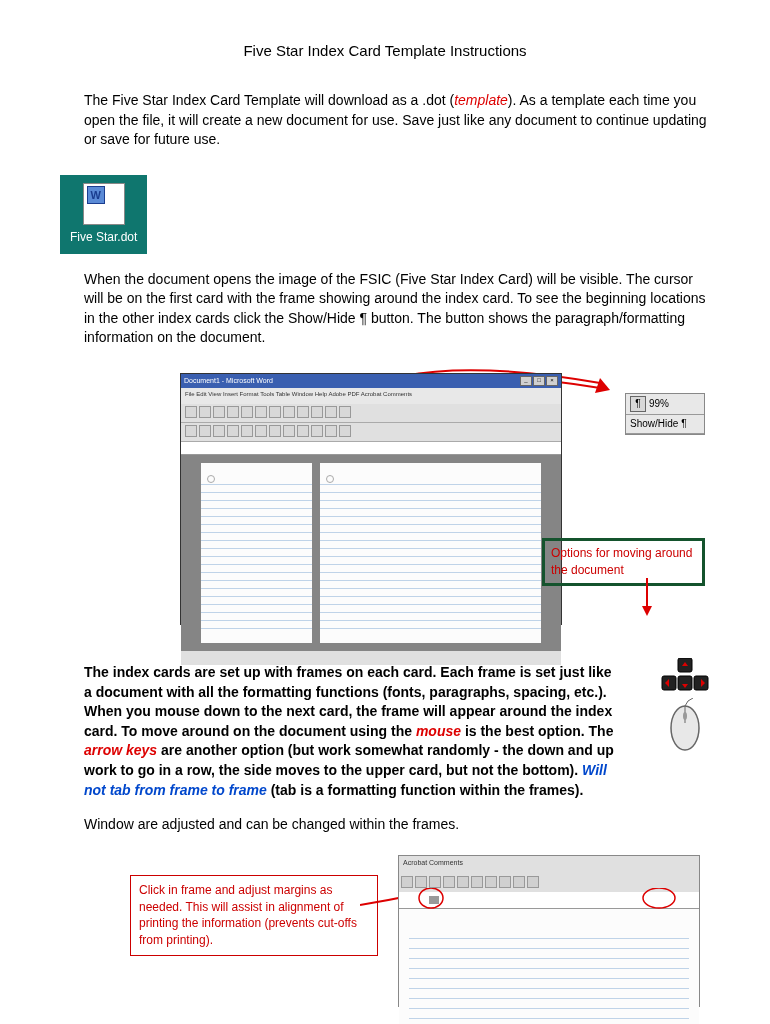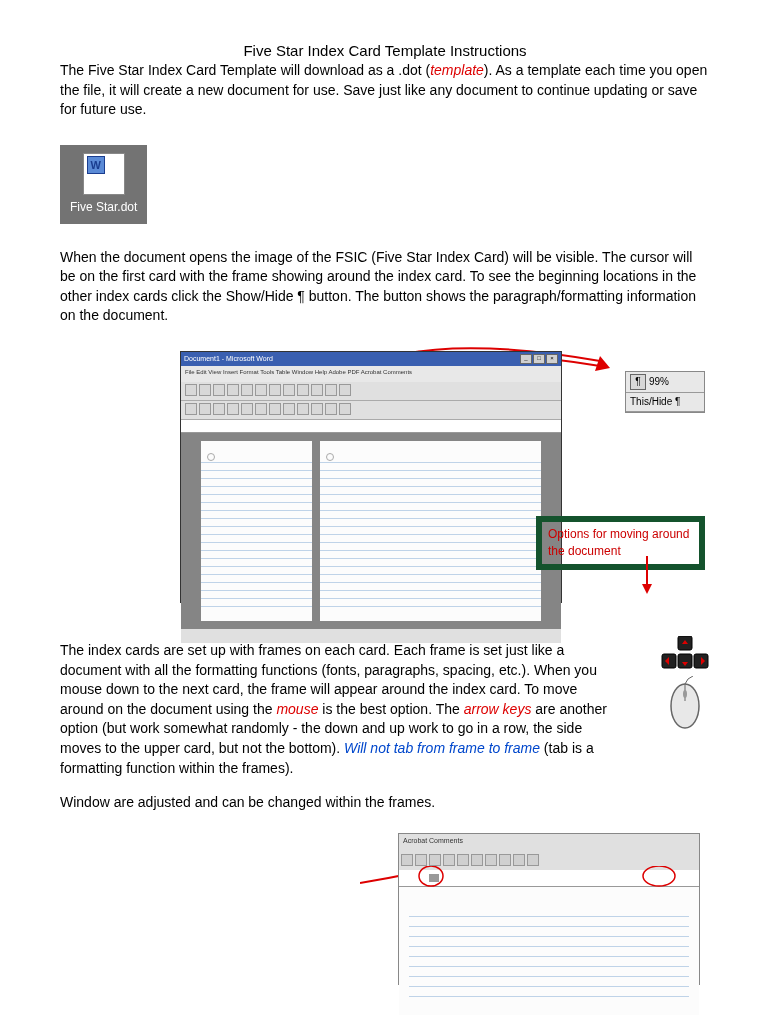--- a/index.html
+++ b/index.html
@@ -9,38 +9,40 @@
     font-size: 14px;
     line-height: 1.4;
     color: #000;
     background: #fff;
     width: 770px;
     box-sizing: border-box;
   }
   .title {
     text-align: center;
     font-size: 15px;
+    margin-bottom: 30px;
   }
   .para {
     margin-bottom: 15px;
+    margin-left: 24px;
   }
   .italic-red {
     font-style: italic;
     color: #d00;
   }
   .italic-blue {
     font-style: italic;
     color: #0047cc;
   }
   .file-icon-block {
     display: inline-block;
-    background: #737373;
+    background: #0f766e;
     padding: 8px 10px;
     text-align: center;
-    margin: 10px 0 24px 0;
+    margin: 10px 0 16px 0;
   }
   .file-icon-inner {
     width: 40px;
     height: 40px;
     background: #fff;
     border: 1px solid #888;
     margin: 0 auto 4px auto;
     position: relative;
   }
   .file-icon-inner::before {
@@ -195,21 +197,21 @@
     border: 1px solid #666;
     background: #d8d8d8;
     text-align: center;
     line-height: 13px;
   }
   .options-box {
     position: absolute;
     right: 5px;
     top: 175px;
     width: 145px;
-    border: 6px solid #14532d;
+    border: 3px solid #14532d;
     padding: 4px 6px;
     font-size: 12px;
     color: #c00;
   }
   .nav-keys-section {
     position: relative;
   }
   .nav-icons {
     position: absolute;
     right: -10px;
@@ -219,20 +221,21 @@
   }
   .key-cluster {
     margin-bottom: 6px;
   }
   .key-cluster svg, .mouse-svg svg {
     display: block;
     margin: 0 auto;
   }
   .para.narrow-right {
     padding-right: 90px;
+    font-weight: bold;
   }
   .margins-section {
     position: relative;
     margin-top: 15px;
     height: 180px;
   }
   .margins-callout {
     position: absolute;
     left: 70px;
     top: 25px;
@@ -416,21 +419,21 @@
     </div>
     <div class="word-statusbar"></div>
   </div>
 
   <div class="callout-panel">
     <div class="row">
       <span class="pilcrow-box">¶</span>
       <span>99%</span>
     </div>
     <div class="row">
-      <span>This/Hide ¶</span>
+      <span>Show/Hide ¶</span>
     </div>
   </div>
 
   <div class="options-box">Options for moving around the document</div>
   <svg style="position:absolute;right:48px;top:215px;width:30px;height:40px;">
     <path class="red-arrow" d="M 15 0 L 15 30"></path>
     <path d="M 10 28 L 15 38 L 20 28 Z" fill="#d00"></path>
   </svg>
 </div>
 
@@ -459,20 +462,21 @@
   </div>
 
   <div class="para narrow-right">
     <span>The index cards are set up with frames on each card.  Each frame is set just like a document with all the formatting functions (fonts, paragraphs, spacing, etc.).  When you mouse down to the next card, the frame will appear around the index card.  To move around on the document using the </span><span class="italic-red">mouse</span><span> is the best option.  The </span><span class="italic-red">arrow keys</span><span> are another option (but work somewhat randomly - the down and up work to go in a row, the side moves to the upper card, but not the bottom). </span><span class="italic-blue">Will not tab from frame to frame</span><span> (tab is a formatting function within the frames).</span>
   </div>
 </div>
 
 <div class="para">Window are adjusted and can be changed within the frames.</div>
 
 <div class="margins-section">
+  <div class="margins-callout">Click in frame and adjust margins as needed.  This will assist in alignment of printing the information (prevents cut-offs from printing).</div>
 
   <svg class="margin-arrow" viewBox="0 0 130 60">
     <path class="red-arrow" d="M 0 30 Q 60 20 120 5"></path>
     <path d="M 118 0 L 130 2 L 120 12 Z" fill="#d00"></path>
   </svg>
 
   <div class="ruler-screenshot">
     <div class="ruler-toolbar" style="font-size:7px;padding:2px 4px;color:#333;">Acrobat Comments</div>
     <div class="ruler-toolbar">
       <span></span>

